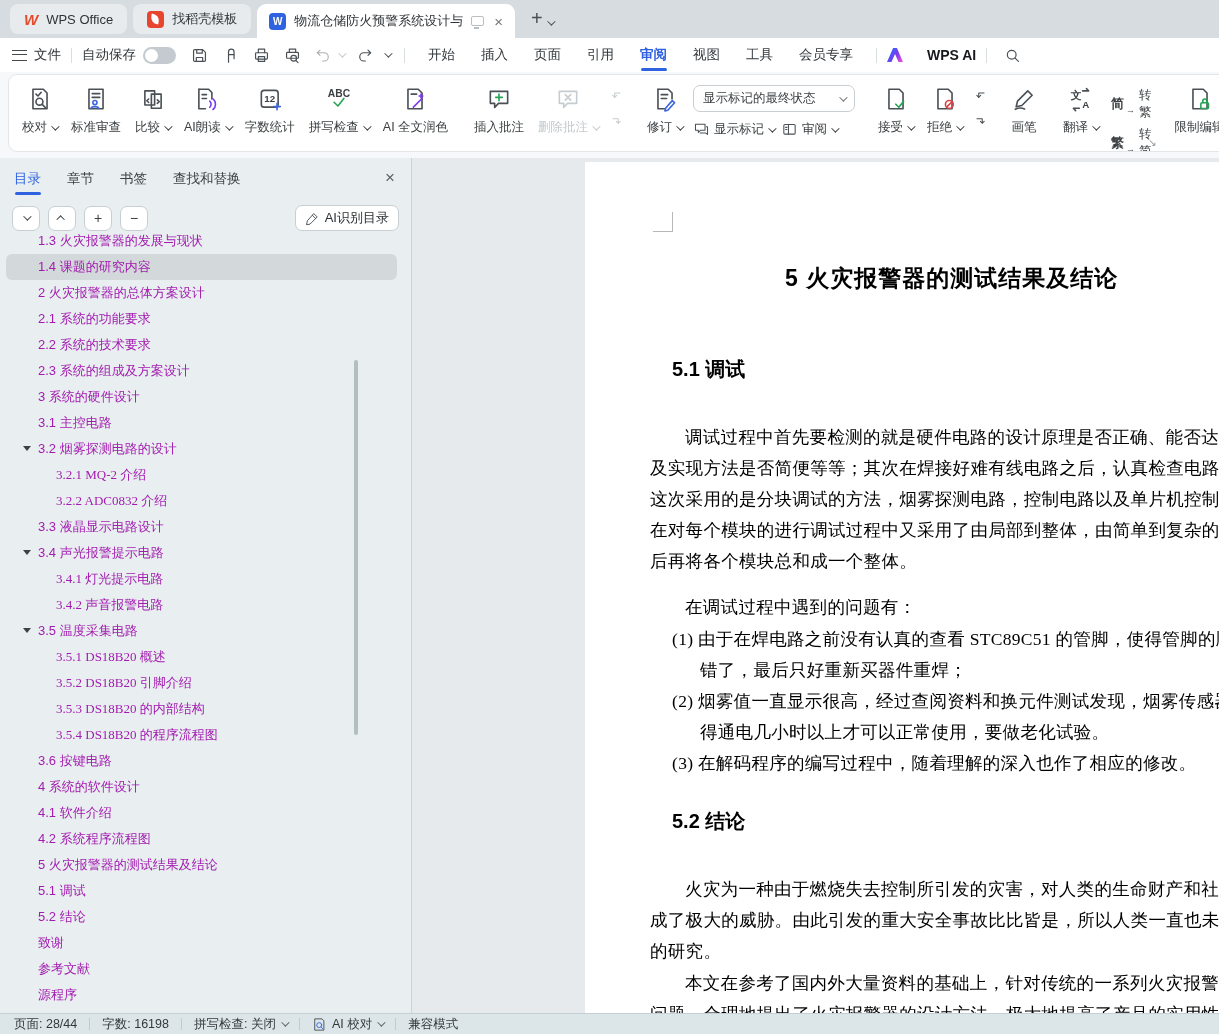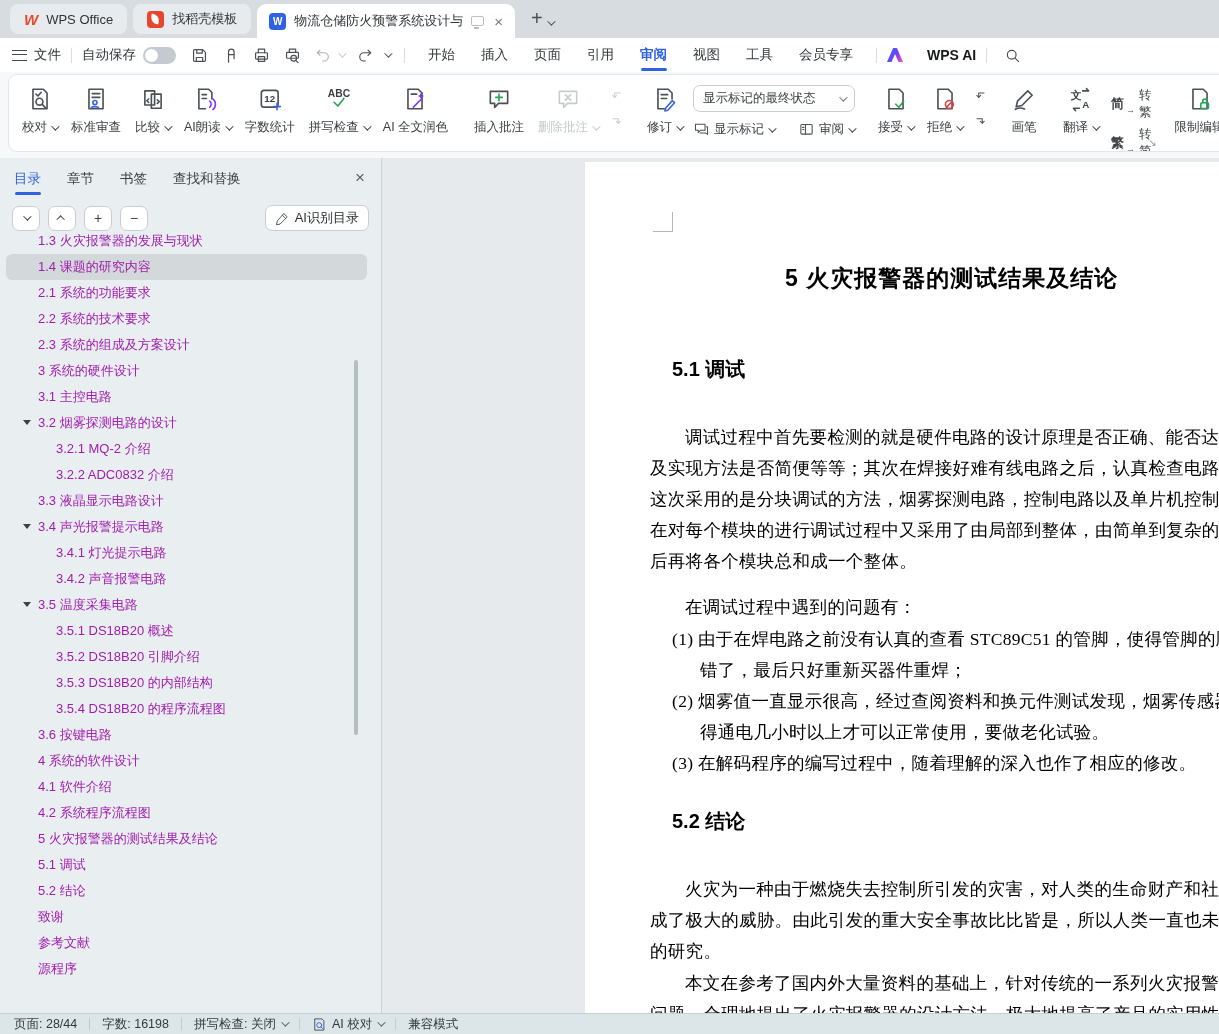--- a/index.html
+++ b/index.html
@@ -66,53 +66,53 @@
   .st-green { stroke:#27a356 !important; }
   .st-purple { stroke:#7c3aed !important; }
   .st-red { stroke:#d64545 !important; }
   .disabled .ric path, .disabled .ric rect, .disabled .ric circle { stroke:#c6ccd0 !important; }
   .smallcol { display:flex; flex-direction:column; justify-content:flex-start; gap:6px; padding:13px 3px 0 3px; }
   .sicon-btn { display:flex; align-items:center; justify-content:center; color:#4a5055; }
   .sicon-dis path { stroke:#c6ccd0 !important; }
   .rcol3 { display:flex; flex-direction:column; justify-content:flex-start; padding:10px 4px 0 4px; gap:9px; }
   .dropdown { width:162px; height:27px; border:1px solid #c9ced2; border-radius:7px; background:#fff;
     display:flex; align-items:center; justify-content:space-between; padding:0 9px; font-size:12.5px; color:#3c4043; }
-  .inline-tools { display:flex; align-items:center; gap:24px; font-size:12.5px; color:#3c4043; }
+  .inline-tools { display:flex; align-items:center; gap:7px; font-size:12.5px; color:#3c4043; }
   .inline-tool { display:flex; align-items:center; gap:4px; }
   .convcol { display:flex; flex-direction:column; justify-content:flex-start; gap:5px; padding:12px 4px 0 6px;
     font-size:12.5px; color:#3c4043; }
   .convrow { display:flex; align-items:center; gap:6px; }
   .cicon { font-size:13px; font-weight:bold; position:relative; padding-right:9px; }
   .cicon::after { content:"\2192"; position:absolute; right:-2px; bottom:-2px; font-size:9px; font-weight:normal; color:#4a5055; }
   .gexp { position:absolute; right:3px; bottom:3px; font-size:10px; color:#8a9196; }
 
   
   .content { position:absolute; top:158px; left:0; right:0; bottom:21px; background:#e6eaec; }
 
   
-  .sidebar { position:absolute; left:0; top:0; bottom:0; width:382px; background:#e9eff1; border-right:1px solid #ccd3d6; }
+  .sidebar { position:absolute; left:0; top:0; bottom:0; width:412px; background:#e9eff1; border-right:1px solid #ccd3d6; }
   .side-tabs { position:absolute; top:0; left:0; right:0; height:42px; display:flex; align-items:center;
     padding:0 14px; gap:26px; font-size:13.5px; color:#3c4145; }
   .stab { position:relative; height:42px; display:flex; align-items:center; }
   .stab.active { color:#2f62e0; }
   .stab.active::after { content:""; position:absolute; left:50%; transform:translateX(-50%);
     bottom:5px; width:26px; height:3px; border-radius:2px; background:#2f62e0; }
   .side-close { position:absolute; right:16px; top:10px; font-size:17px; color:#5d6368; }
   .side-btns { position:absolute; top:46px; left:12px; right:12px; height:28px; display:flex; gap:8px; align-items:center; }
   .sq-btn { width:28px; height:25px; background:#fff; border:1px solid #c8ced2; border-radius:7px;
     display:flex; align-items:center; justify-content:center; font-size:14px; color:#3c4145; }
   .ai-toc-btn { margin-left:auto; height:26px; background:#fff; border:1px solid #c8ced2; border-radius:7px;
     display:flex; align-items:center; gap:5px; padding:0 9px; font-size:13px; color:#2b2f33; }
   .toc-viewport { position:absolute; top:76px; left:0; right:0; bottom:0; overflow:hidden; }
   .toc-list { margin-top:-6px; }
   .toc-row { height:26px; display:flex; align-items:center; font-size:13px; color:#a21caf;
     margin:0 14px 0 6px; border-radius:6px; position:relative; white-space:nowrap; }
   .toc-row .tlabel { overflow:hidden; }
   .toc-row.lv1 { padding-left:32px; }
-  .toc-row.lv2 { padding-left:50px; }
+  .toc-row.lv2 { padding-left:50px;font-family:Liberation Serif, serif; }
   .toc-row.selected { background:#d3d9da; }
   .tri { position:absolute; left:17px; top:10px; width:0; height:0;
     border-left:4.5px solid transparent; border-right:4.5px solid transparent; border-top:5.5px solid #3c4145; }
   .side-scroll { position:absolute; left:354px; top:202px; width:4px; height:375px; border-radius:2px; background:#b4bdc0; }
 
   
   .page { position:absolute; left:585px; top:4px; width:700px; height:851px; background:#fff; overflow:hidden; }
   .corner-mark { position:absolute; left:68px; top:50px; width:20px; height:20px;
     border-right:1px solid #b4b8bb; border-bottom:1px solid #b4b8bb; }
   .doc-h1 { position:absolute; left:200px; top:101px; font-size:23px; font-weight:bold; color:#000;
@@ -500,20 +500,23 @@
     </div>
     <div class="toc-viewport">
       <div class="toc-list" id="toc-list">
           <div class="toc-row lv1">
             <span class="tlabel">1.3  火灾报警器的发展与现状</span>
           </div>
           <div class="toc-row lv1 selected">
             <span class="tlabel">1.4 课题的研究内容</span>
           </div>
           <div class="toc-row lv1">
+            <span class="tlabel">2  火灾报警器的总体方案设计</span>
+          </div>
+          <div class="toc-row lv1">
             <span class="tlabel">2.1 系统的功能要求</span>
           </div>
           <div class="toc-row lv1">
             <span class="tlabel">2.2  系统的技术要求</span>
           </div>
           <div class="toc-row lv1">
             <span class="tlabel">2.3  系统的组成及方案设计</span>
           </div>
           <div class="toc-row lv1">
             <span class="tlabel">3  系统的硬件设计</span>

